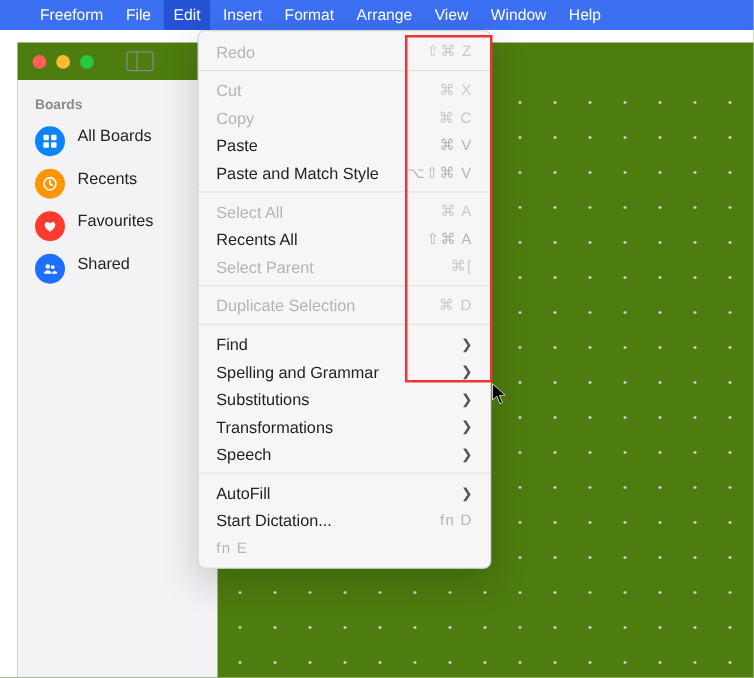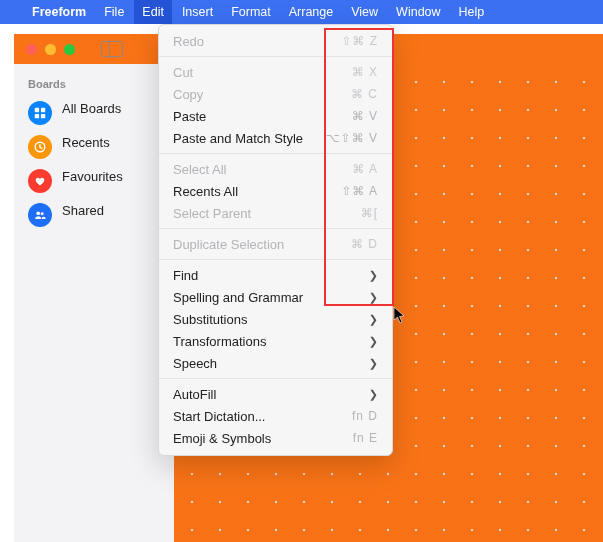--- a/index.html
+++ b/index.html
@@ -1,26 +1,26 @@
 <!DOCTYPE html>
 <html><head>
 <meta charset="utf-8">
 <style>
 * { margin: 0; padding: 0; box-sizing: border-box; font-family: -apple-system, "Helvetica Neue", Arial, sans-serif; }
 body { width: 603px; height: 542px; background: #fff; overflow: hidden; position: relative; }
 
 
 .menubar { height: 24px; background: #3b70f3; display: flex; align-items: center; padding-left: 14px; gap: 18px; color: #fff; font-size: 12.5px; font-weight: 500; }
 .menubar .apple { font-size: 14px; }
-.menubar .app { font-weight: 700; text-align: right; }
+.menubar .app { font-weight: 400; text-align: right; }
 .menubar .item { cursor: default; }
 .menubar .item.active { background: #2453d6; padding: 0 8px; height: 24px; display: flex; align-items: center; margin: 0 -8px; }
 
 
-.win { position: absolute; left: 14px; top: 34px; right: 0; bottom: 0; background: #f97316; }
+.win { position: absolute; left: 14px; top: 34px; right: 0; bottom: 0; background: #4d7c0f; }
 .titlebar { height: 30px; display: flex; align-items: center; padding-left: 12px; gap: 8px; }
 .tl-dot { width: 11px; height: 11px; border-radius: 50%; }
 .tl-dot.r { background: #fe5f57; } .tl-dot.y { background: #febc2e; } .tl-dot.g { background: #28c840; }
 .tb-btn { margin-left: 18px; width: 22px; height: 16px; border: 1.2px solid #888; border-radius: 3px; position: relative; }
 .tb-btn::after { content: ""; position: absolute; left: 35%; top: 0; bottom: 0; width: 1.2px; background: #888; }
 
 
 .sidebar { position: absolute; left: 0; top: 30px; width: 160px; bottom: 0; background: #f3f3f5; padding: 8px 10px; }
 .sb-head { font-size: 11px; color: #8a8a8f; font-weight: 600; margin: 6px 4px 6px; }
 .sb-item { display: flex; align-items: flex-start; gap: 10px; padding: 5px 4px; font-size: 13px; color: #222; border-radius: 6px; }
@@ -187,21 +187,20 @@
   <div class="sep"></div>
   <div class="mi">
       <span>AutoFill</span>
       <span class="chev">❯</span>
     </div>
   <div class="mi">
       <span>Start Dictation...</span>
       <span class="sc">fn D</span>
     </div>
   <div class="mi">
-      <span>Emoji &amp; Symbols</span>
       <span class="sc">fn E</span>
     </div>
 </div>
 
 <div class="hl" style="left: 324px; top: 28px; width: 70px; height: 278px;"></div>
 
 <div class="cursor" style="left: 393px; top: 306px;">
   <svg viewBox="0 0 14 18">
       <path d="M1 1 L1 14 L4.5 11 L7 17 L9 16 L6.5 10.5 L11 10 Z" fill="#000" stroke="#fff" stroke-width="0.6"></path>
     </svg>

